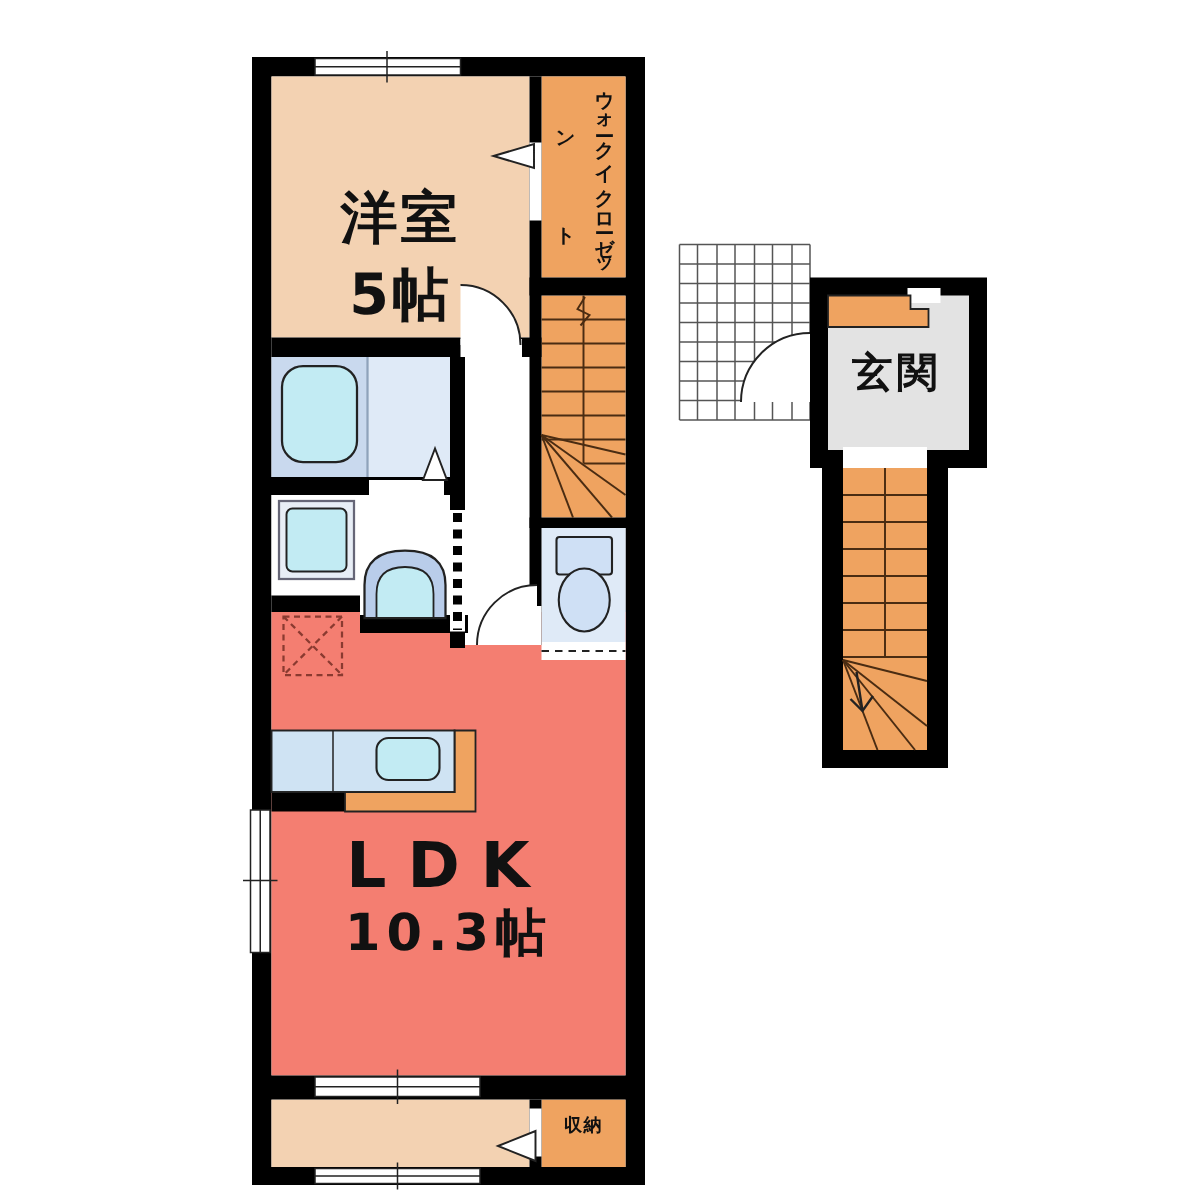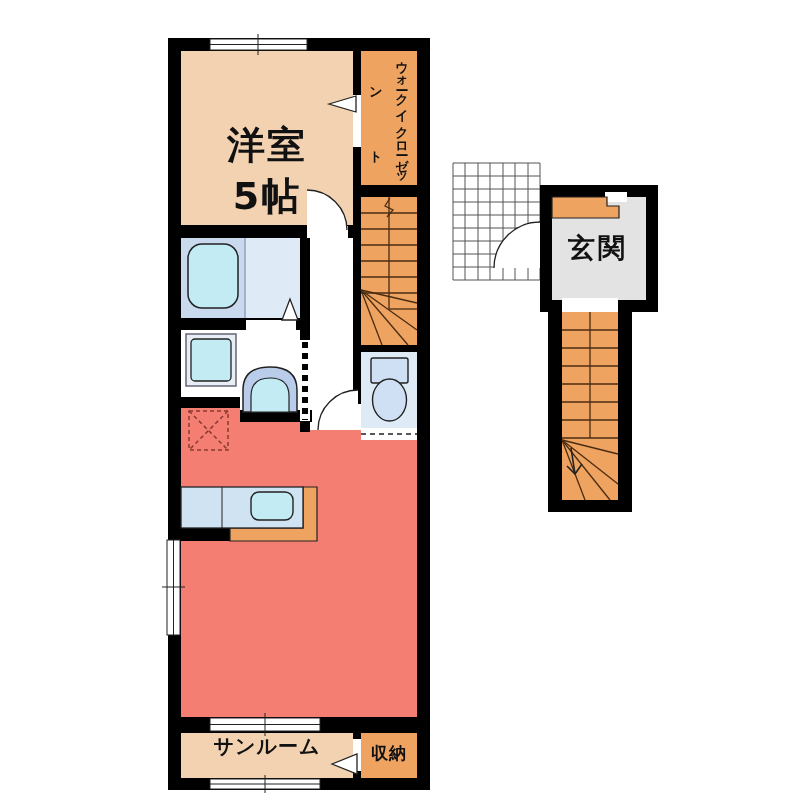--- a/index.html
+++ b/index.html
@@ -11,21 +11,21 @@
   .lbl-yoshitsu{left:181px;top:72px;width:172px;font-size:38px;line-height:1.35;letter-spacing:2px;margin-top:48px;}
   .lbl-wic{left:360px;top:52px;width:57px;height:130px;writing-mode:vertical-rl;text-orientation:upright;
            font-size:13px;line-height:2.0;letter-spacing:1px;display:flex;align-items:center;justify-content:center;}
   .lbl-genkan{left:550px;top:230px;width:96px;font-size:27px;letter-spacing:3px;}
   .lbl-ldk{left:181px;top:556px;width:236px;}
   .lbl-ldk .l1{font-size:42px;letter-spacing:14px;line-height:1.0;}
   .lbl-ldk .l2{font-size:34px;letter-spacing:4px;line-height:1.45;}
   .lbl-sunroom{left:181px;top:735px;width:172px;}
   .lbl-sunroom .l1{font-size:20px;line-height:1.1;letter-spacing:1px;}
   .lbl-sunroom .l2{font-size:16px;line-height:1.2;}
-  .lbl-storage{left:361px;top:742px;width:56px;font-size:17px;letter-spacing:1px;}
+  .lbl-storage{left:361px;top:742px;width:56px;font-size:12px;letter-spacing:1px;}
 </style>
 </head>
 <body>
 
 <div class="canvas">
 
 <svg width="800" height="800" viewBox="0 0 800 800">
 
   <rect x="168" y="38" width="262" height="752" fill="#000000"></rect>
   <rect x="181" y="51" width="236" height="727" fill="#ffffff"></rect>
@@ -188,20 +188,23 @@
     <div>5帖</div>
   </div>
 
   <div class="label lbl-wic">
     <span>ウォークイン</span>
     <span>クローゼット</span>
   </div>
 
   <div class="label lbl-genkan">玄関</div>
 
+  <div class="label lbl-ldk">
+    <div class="l1">LDK</div>
+    <div class="l2">10.3帖</div>
+  </div>
 
   <div class="label lbl-sunroom">
-    <div class="l1">サンルーム</div>
   </div>
 
   <div class="label lbl-storage">収納</div>
 
 </div>
 
 </body></html>

